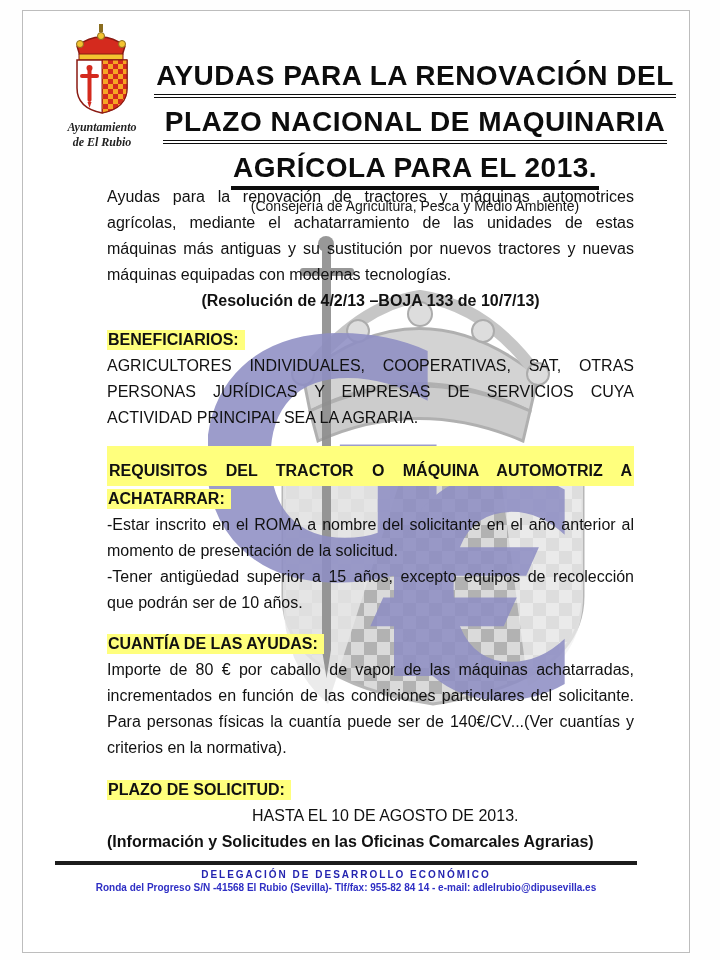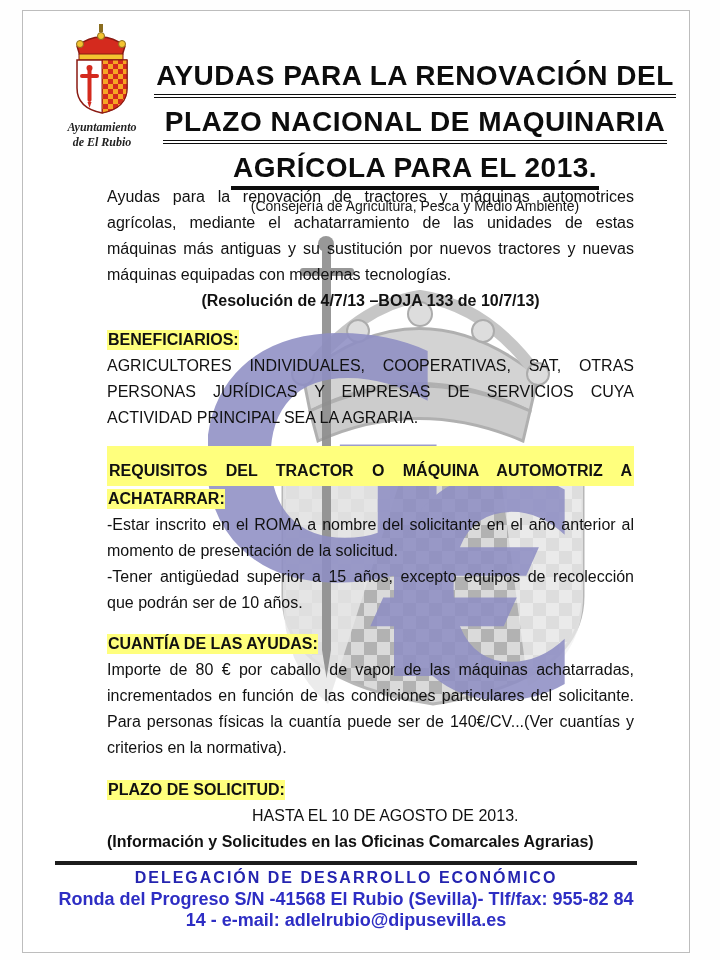--- a/index.html
+++ b/index.html
@@ -23,33 +23,33 @@
 
   
   .watermark{position:absolute;left:208px;top:226px;width:440px;height:490px;z-index:0;pointer-events:none;}
 
   
   main{position:absolute;left:107px;top:184px;width:527px;z-index:1;font-size:16px;line-height:26px;}
   main p{margin:0;}
   .just{text-align:justify;}
   .centerline{text-align:center;font-weight:bold;}
   .sec{margin-top:13px;}
-  .hl{background:#ffff7d;font-weight:bold;padding:1px 0 2px 1px;}
+  .hl{background:#ffff7d;font-weight:bold;padding:1px 6px 2px 1px;}
   .hl-full{display:block;background:#ffff7d;font-weight:bold;text-align:justify;
            text-align-last:justify;padding:12px 2px 2px 2px;}
   .upperbody{text-align:justify;}
   .item{text-align:justify;}
   .indented{padding-left:145px;}
   .boldline{font-weight:bold;}
 
   
   footer{position:absolute;left:55px;top:861px;width:582px;z-index:1;text-align:center;}
   .rule{height:4px;background:#1c1c1c;}
-  .dept{margin-top:4px;font-size:16px;font-weight:bold;letter-spacing:2px;color:#2424b0;}
-  .addr{margin-top:2px;font-size:18px;font-weight:bold;color:#2e2ec4;}
+  .dept{margin-top:4px;font-size:10px;font-weight:bold;letter-spacing:2px;color:#2424b0;}
+  .addr{margin-top:2px;font-size:10px;font-weight:bold;color:#2e2ec4;}
 </style>
 </head>
 <body>
 
 <div class="page">
   <div class="frame"></div>
 
   <div class="watermark">
     <svg width="440" height="490" viewBox="0 0 440 490" xmlns="http://www.w3.org/2000/svg">
       <defs>
@@ -127,21 +127,21 @@
 
   <div class="title-block">
     <div class="title-line u-dbl"><span>AYUDAS PARA LA RENOVACIÓN DEL</span></div>
     <div class="title-line u-dbl"><span>PLAZO NACIONAL DE MAQUINARIA</span></div>
     <div class="title-line u-sld"><span>AGRÍCOLA PARA EL 2013.</span></div>
     <div class="subtitle">(Consejería de Agricultura, Pesca y Medio Ambiente)</div>
   </div>
 
   <main>
     <p class="just">Ayudas para la renovación de tractores y máquinas automotrices agrícolas, mediante el achatarramiento de las unidades de estas máquinas más antiguas y su sustitución por nuevos tractores y nuevas máquinas equipadas con modernas tecnologías.</p>
-    <p class="centerline">(Resolución de 4/7/13 –BOJA 133 de 10/7/13)</p>
+    <p class="centerline">(Resolución de 4/2/13 –BOJA 133 de 10/7/13)</p>
 
     <div class="sec">
       <p><span class="hl">BENEFICIARIOS:</span></p>
       <p class="upperbody">AGRICULTORES INDIVIDUALES, COOPERATIVAS, SAT, OTRAS PERSONAS JURÍDICAS Y EMPRESAS DE SERVICIOS CUYA ACTIVIDAD PRINCIPAL SEA LA AGRARIA.</p>
     </div>
 
     <div class="sec" style="margin-top:15px;">
       <span class="hl-full">REQUISITOS DEL TRACTOR O MÁQUINA AUTOMOTRIZ A</span>
       <p><span class="hl">ACHATARRAR:</span></p>
       <p class="item">-Estar inscrito en el ROMA a nombre del solicitante en el año anterior al momento de presentación de la solicitud.</p>

